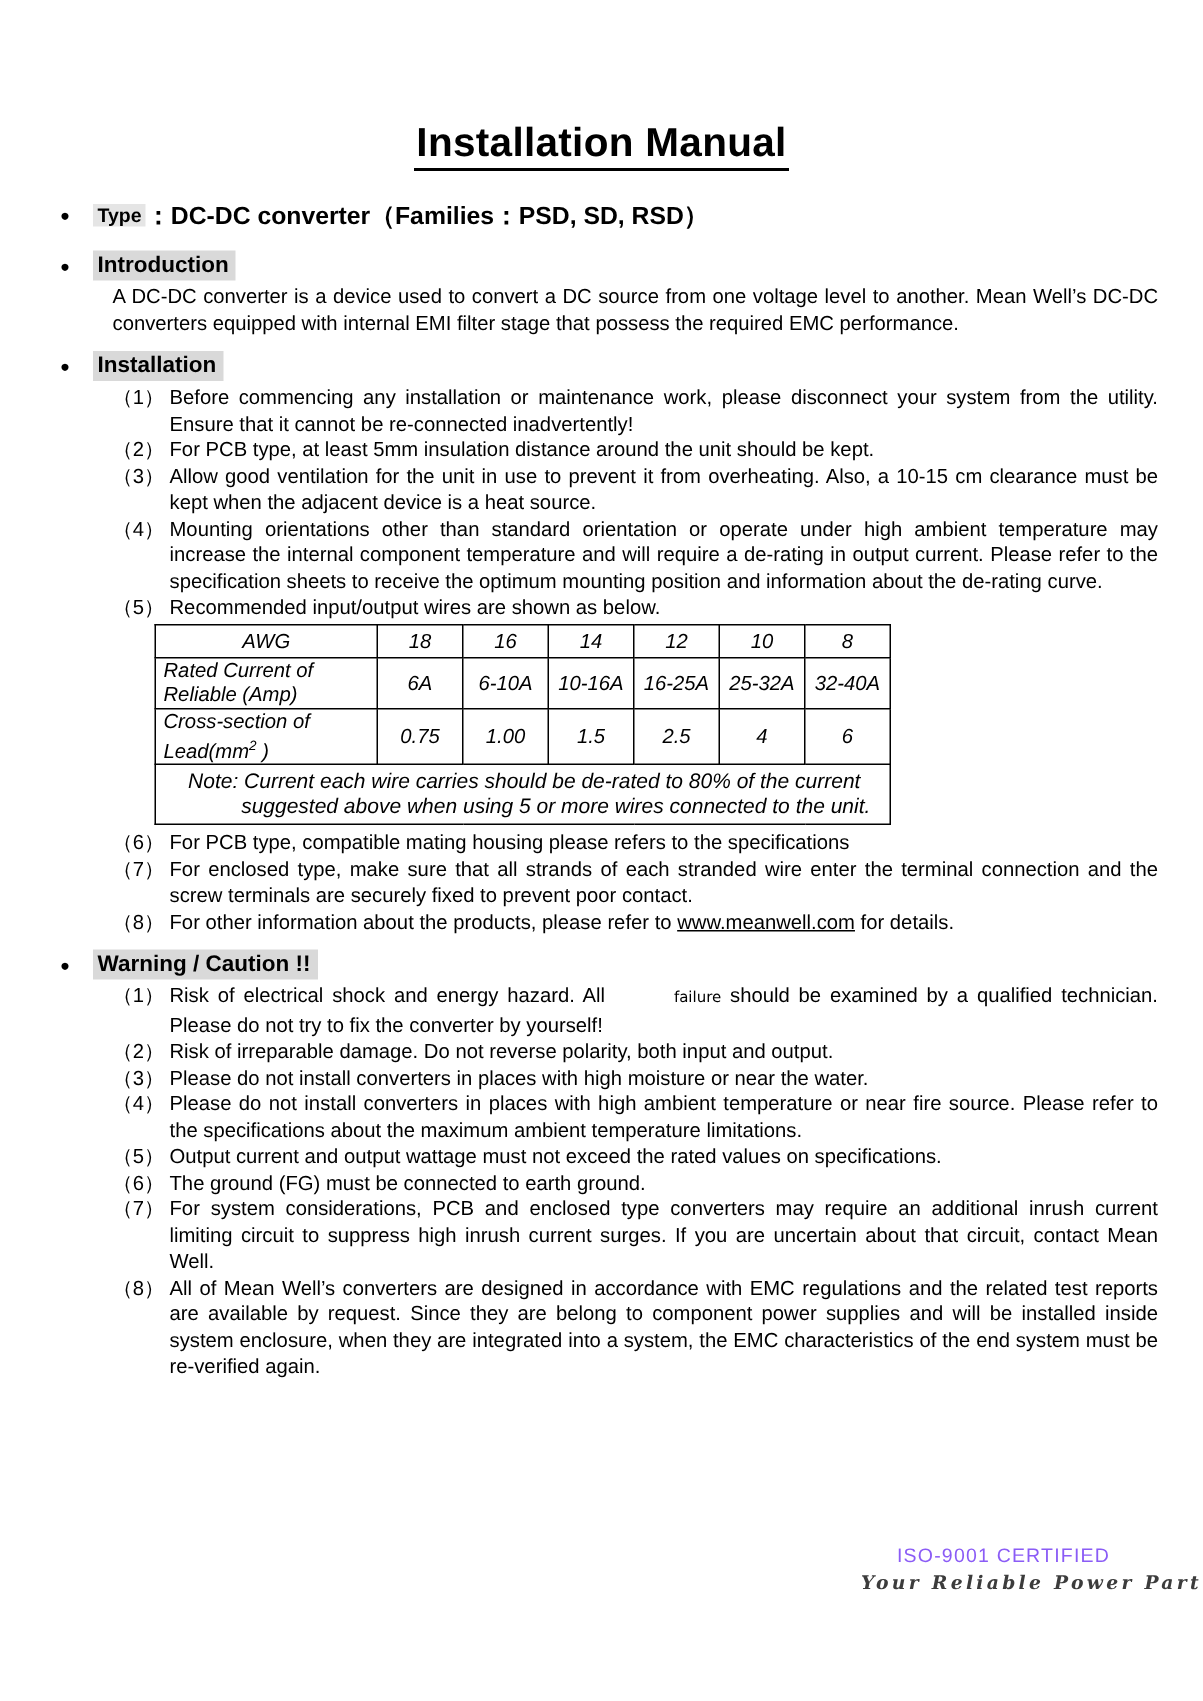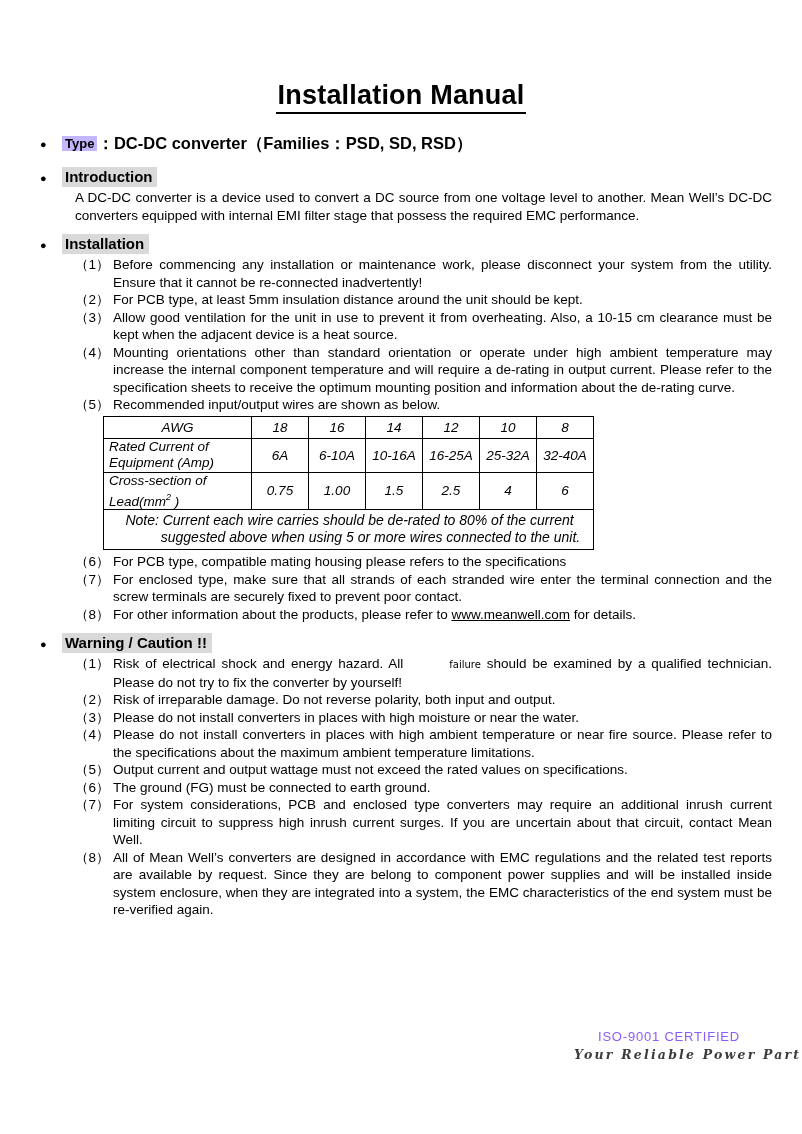--- a/index.html
+++ b/index.html
@@ -13,21 +13,21 @@
   .doc-title{display:inline-block;font-size:27px;font-weight:bold;border-bottom:2.5px solid #000;padding:0 2px 1px 2px;letter-spacing:.2px;}
 
   
   .content{padding:0 30px 0 40px;}
   .bullet-row{display:flex;align-items:flex-start;}
   .bullet{flex:0 0 22px;font-size:11px;line-height:18px;padding-top:2px;}
   .hl{display:inline-block;background:#D9D9D9;font-weight:bold;font-size:15px;line-height:20px;padding:0 5px 0 3px;}
 
   
   .type-row{margin-bottom:12px;}
-  .type-label{display:inline-block;background:#c4b5fd;font-weight:bold;font-size:13px;padding:0 3px;vertical-align:1px;}
+  .type-label{display:inline-block;background:#e5e5e5;font-weight:bold;font-size:13px;padding:0 3px;vertical-align:1px;}
   .type-sep,.type-value{font-size:16.5px;font-weight:bold;}
 
   
   .indent{padding-left:35px;}
   .para{font-size:13.5px;line-height:17.5px;text-align:justify;margin-top:1px;}
   .item{display:flex;align-items:flex-start;}
   .num{flex:0 0 38px;font-size:13.5px;line-height:17.5px;white-space:nowrap;}
   .itxt{flex:1;font-size:13.5px;line-height:17.5px;text-align:justify;}
   .alt-font{font-family:"DejaVu Sans",sans-serif;font-size:10px;margin-left:40px;}
   .weblink{text-decoration:underline;}
@@ -121,21 +121,21 @@
           <td>AWG</td>
           <td>18</td>
           <td>16</td>
           <td>14</td>
           <td>12</td>
           <td>10</td>
           <td>8</td>
         </tr>
         <tr class="datarow">
           <td class="lbl">Rated Current of
-Equipment (Amp)</td>
+Reliable (Amp)</td>
           <td>6A</td>
           <td>6-10A</td>
           <td>10-16A</td>
           <td>16-25A</td>
           <td>25-32A</td>
           <td>32-40A</td>
         </tr>
         <tr class="datarow">
           <td class="lbl"><span>Cross-section of
 Lead(mm</span><sup>2</sup><span> )</span></td>

